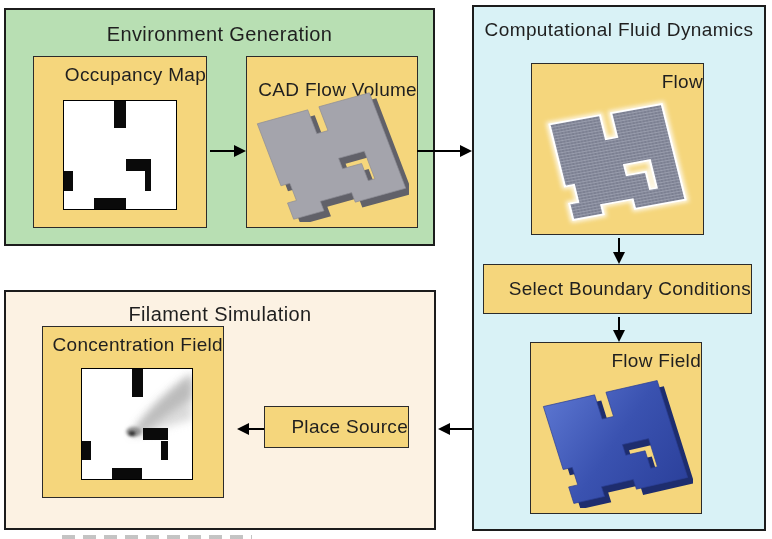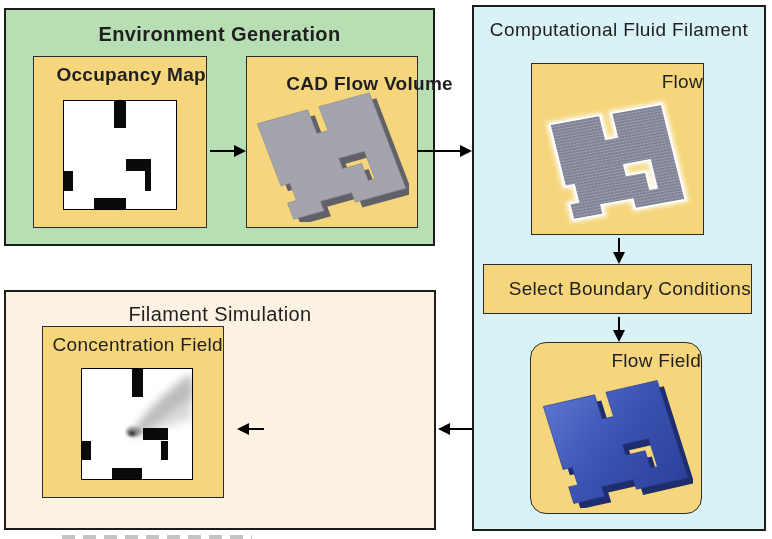--- a/index.html
+++ b/index.html
@@ -24,49 +24,49 @@
   .ahead-left{position:absolute;width:0;height:0;top:0;
     border-top:6px solid transparent;border-bottom:6px solid transparent;border-right:12px solid #000;}
   .ahead-down{position:absolute;width:0;height:0;left:0;
     border-left:6px solid transparent;border-right:6px solid transparent;border-top:12px solid #000;}
   .caption-remnant{position:absolute;left:62px;top:535px;width:190px;height:4px;opacity:.35;
     background:repeating-linear-gradient(90deg,#555 0 13px,transparent 13px 21px);}
 </style>
 </head>
 <body>
 
-<div class="group-box" style="left:4px;top:8px;width:431px;height:238px;background:var(--green,#b8dfb3);font-weight:bold;">
+<div class="group-box" style="left:4px;top:8px;width:431px;height:238px;background:var(--green,#b8dfb3);">
   <div class="group-title" style="top:13px;">Environment Generation</div>
 
   <div class="node-box" style="left:27px;top:46px;width:174px;height:172px;">
     <div class="node-title" style="top:7px;">Occupancy Map</div>
     <div class="map" style="left:29px;top:43px;width:114px;height:110px;">
         <div class="blk" style="left: 45%; top: 0%; width: 10%; height: 25%;"></div>
         <div class="blk" style="left: 55%; top: 54%; width: 23%; height: 11%;"></div>
         <div class="blk" style="left: 72%; top: 65%; width: 6%; height: 18%;"></div>
         <div class="blk" style="left: 0%; top: 65%; width: 8%; height: 18%;"></div>
         <div class="blk" style="left: 27%; top: 90%; width: 28%; height: 10%;"></div>
       </div>
   </div>
 
   <div class="node-box" style="left:240px;top:46px;width:172px;height:172px;">
-    <div class="node-title" style="top:16px;padding-left:36px;">CAD Flow Volume</div>
+    <div class="node-title" style="top:22px;">CAD Flow Volume</div>
     <svg class="model-svg" style="left:7px;top:33px;" width="155" height="132" viewBox="0 0 100 100" preserveAspectRatio="none">
       <g transform="translate(50,50) rotate(-18) scale(0.76) translate(-50,-50)">
         <path transform="translate(4,7)" fill="#616169" style="fill:var(--cad_side)" fill-rule="evenodd" d="M0,0 L45,0 L45,25 L55,25 L55,0 L100,0 L100,100 L55,100 L55,90 L27,90 L27,100 L0,100 L0,83 L8,83 L8,65 L0,65 Z
                  M55,54 L78,54 L78,83 L72,83 L72,65 L55,65 Z"></path>
         <path fill="#a4a4ac" style="fill:var(--cad_top)" fill-rule="evenodd" stroke="#8e8e96" stroke-width="0.6" d="M0,0 L45,0 L45,25 L55,25 L55,0 L100,0 L100,100 L55,100 L55,90 L27,90 L27,100 L0,100 L0,83 L8,83 L8,65 L0,65 Z
                  M55,54 L78,54 L78,83 L72,83 L72,65 L55,65 Z"></path>
       </g>
     </svg>
   </div>
 </div>
 
 <div class="group-box" style="left:472px;top:5px;width:294px;height:526px;background:var(--cyan,#d9f2f6);">
-  <div class="group-title" style="top:12px;font-size:19px;">Computational Fluid Filament</div>
+  <div class="group-title" style="top:12px;font-size:19px;">Computational Fluid Dynamics</div>
 
   <div class="node-box" style="left:57px;top:56px;width:173px;height:172px;">
     <div class="node-title" style="top:7px;">Flow</div>
     <svg class="model-svg" style="left:8px;top:32px;" width="155" height="132" viewBox="0 0 100 100" preserveAspectRatio="none">
       <defs>
         <pattern id="meshpat" width="3" height="3" patternUnits="userSpaceOnUse">
           <rect width="3" height="3" fill="#5d6175" style="fill:var(--mesh_dark)"></rect>
           <path d="M0,0.5 H3 M0,2 H3" stroke="#c3c6d4" stroke-width="0.5"></path>
           <path d="M1.5,0 V3" stroke="#9ea2b5" stroke-width="0.4"></path>
         </pattern>
@@ -80,21 +80,21 @@
         <path fill="url(#meshpat)" stroke="#ffffff" stroke-width="1.8" fill-rule="evenodd" d="M0,0 L45,0 L45,25 L55,25 L55,0 L100,0 L100,100 L55,100 L55,90 L27,90 L27,100 L0,100 L0,83 L8,83 L8,65 L0,65 Z
                  M55,54 L78,54 L78,83 L72,83 L72,65 L55,65 Z"></path>
       </g>
     </svg>
   </div>
 
   <div class="node-box" style="left:9px;top:257px;width:269px;height:50px;">
     <div class="node-title" style="top:0;line-height:47px;font-size:19px;">Select Boundary Conditions</div>
   </div>
 
-  <div class="node-box" style="left:56px;top:335px;width:172px;height:172px;border-radius:16px;">
+  <div class="node-box" style="left:56px;top:335px;width:172px;height:172px;">
     <div class="node-title" style="top:7px;">Flow Field</div>
     <svg class="model-svg" style="left:7px;top:33px;" width="155" height="132" viewBox="0 0 100 100" preserveAspectRatio="none">
       <defs>
         <linearGradient id="flowtop" x1="0" y1="0" x2="1" y2="1">
           <stop offset="0" stop-color="#5a74cf"></stop>
           <stop offset="0.5" stop-color="#3a52b0" style="stop-color:var(--flow_top)"></stop>
           <stop offset="1" stop-color="#2c419c"></stop>
         </linearGradient>
       </defs>
       <g transform="translate(50,50) rotate(-15) scale(0.76) translate(-50,-50)">
@@ -128,20 +128,23 @@
         <ellipse filter="url(#pblur2)" cx="45.5" cy="58.5" rx="3" ry="2.2" fill="#2b2b2b"></ellipse>
       </svg>
     <div class="blk" style="left: 45%; top: 0%; width: 10%; height: 25%;"></div>
         <div class="blk" style="left: 55%; top: 54%; width: 23%; height: 11%;"></div>
         <div class="blk" style="left: 72%; top: 65%; width: 6%; height: 18%;"></div>
         <div class="blk" style="left: 0%; top: 65%; width: 8%; height: 18%;"></div>
         <div class="blk" style="left: 27%; top: 90%; width: 28%; height: 10%;"></div>
       </div>
   </div>
 
+  <div class="node-box" style="left:258px;top:114px;width:145px;height:42px;">
+    <div class="node-title" style="top:0;line-height:39px;">Place Source</div>
+  </div>
 </div>
 
 <div class="arrow" style="left:210px;top:145px;width:36px;height:12px;">
   <div class="aline-h" style="left:0;width:27px;"></div>
   <div class="ahead-right" style="left:24px;"></div>
 </div>
 
 <div class="arrow" style="left:417px;top:145px;width:55px;height:12px;">
   <div class="aline-h" style="left:0;width:46px;"></div>
   <div class="ahead-right" style="left:43px;"></div>

